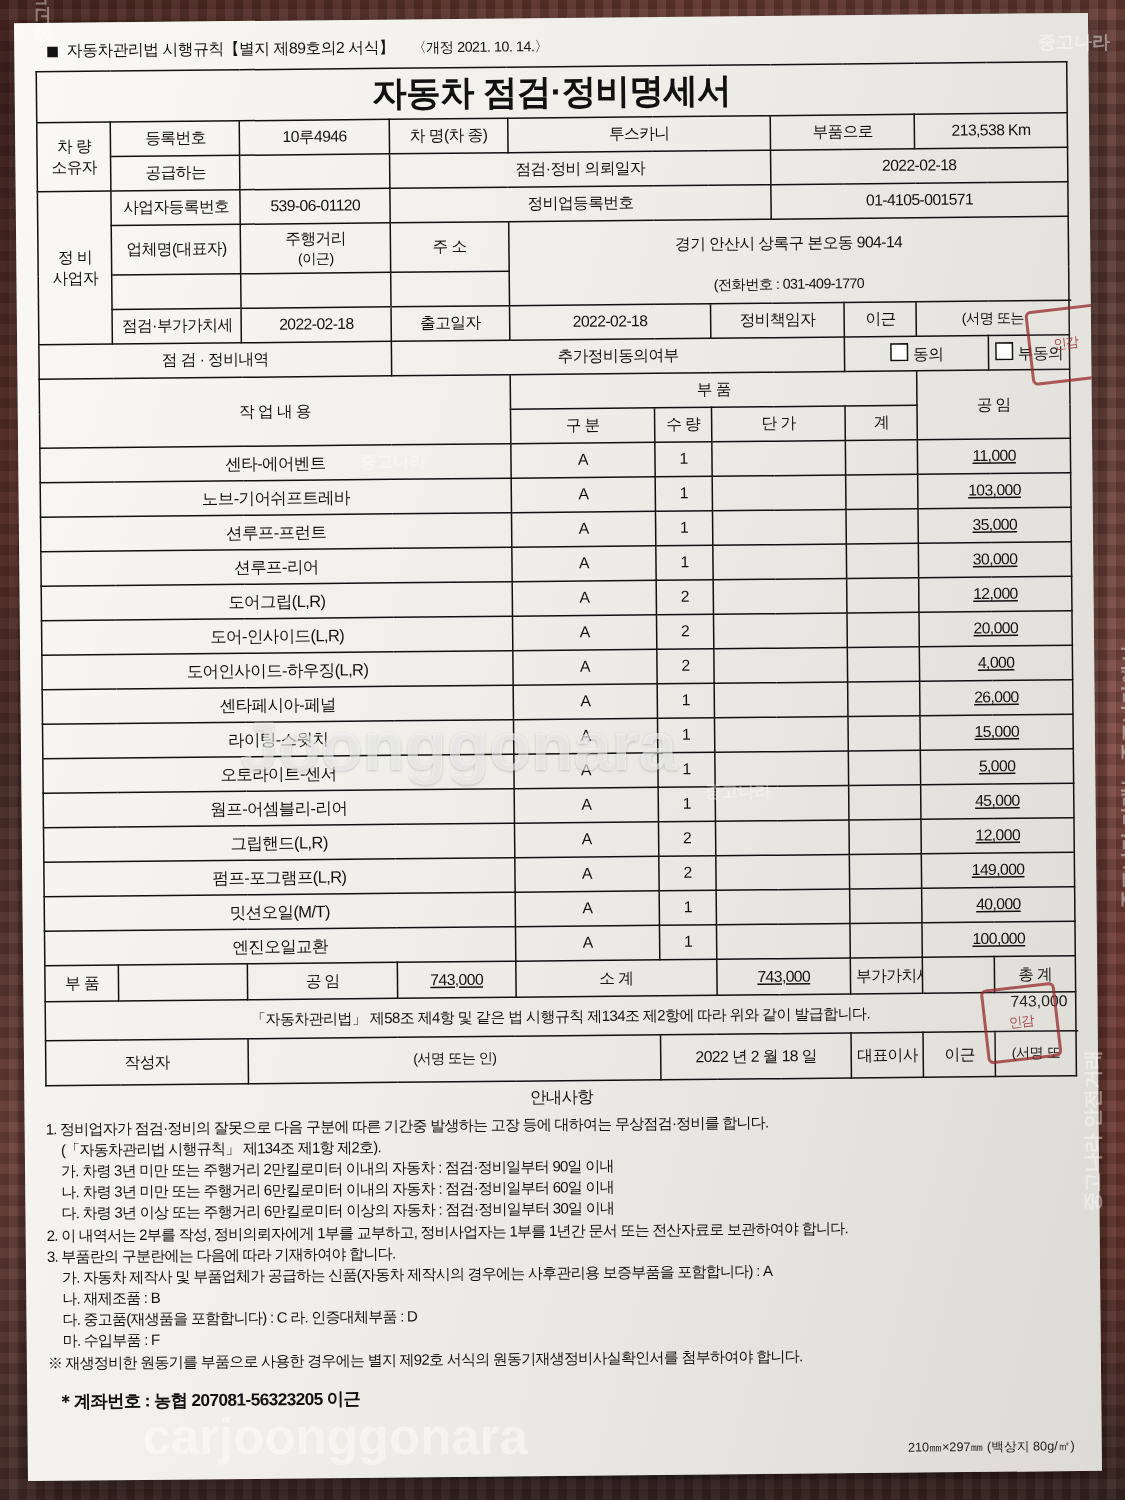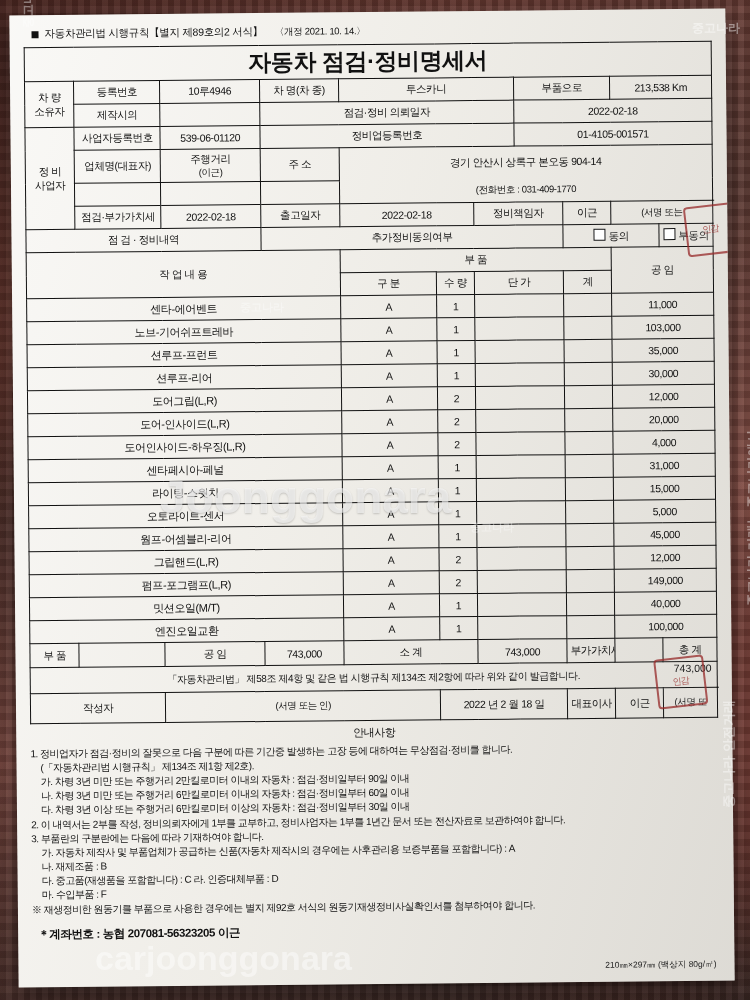--- a/index.html
+++ b/index.html
@@ -79,21 +79,21 @@
     height:40px;
     text-align:center;
   }
   .lbl{background:transparent;font-weight:normal;}
   .left{text-align:left;padding-left:6px;}
   .right{text-align:right;padding-right:6px;}
   .nb-b{border-bottom:none !important;}
   .nb-t{border-top:none !important;}
   .small{font-size:9.5px;}
   .work{font-size:11px;letter-spacing:-0.5px;}
-  .money{text-align:right;padding-right:8px;}
+  .money{text-align:right;padding-right:8px;text-decoration:underline;}
   .hdr{height:22px;}
   .chk{
     display:inline-block;width:10px;height:10px;border:1px solid #111;
     vertical-align:-1px;margin-right:3px;background:#fff;
   }
   .notes{
     margin-top:4px;
     font-size:10px;
     line-height:1.42;
     letter-spacing:-0.5px;
@@ -188,21 +188,21 @@
           <div>소유자</div>
         </td>
         <td>등록번호</td>
         <td>10루4946</td>
         <td>차 명(차 종)</td>
         <td colspan="3">투스카니</td>
         <td colspan="2">부품으로</td>
         <td colspan="2">213,538 Km</td>
       </tr>
       <tr>
-        <td>제작시의</td>
+        <td>공급하는</td>
         <td></td>
         <td colspan="4">점검·정비 의뢰일자</td>
         <td colspan="4">2022-02-18</td>
       </tr>
 
       <tr>
         <td rowspan="4" class="lbl">
           <div>정 비</div>
           <div>사업자</div>
         </td>
@@ -314,21 +314,21 @@
         <td colspan="2"></td>
         <td></td>
         <td colspan="2" class="money">4,000</td>
       </tr>
       <tr>
         <td colspan="4" class="work left">센타페시아-페널</td>
         <td>A</td>
         <td>1</td>
         <td colspan="2"></td>
         <td></td>
-        <td colspan="2" class="money">31,000</td>
+        <td colspan="2" class="money">26,000</td>
       </tr>
       <tr>
         <td colspan="4" class="work left">라이팅-스웟치</td>
         <td>A</td>
         <td>1</td>
         <td colspan="2"></td>
         <td></td>
         <td colspan="2" class="money">15,000</td>
       </tr>
       <tr>

